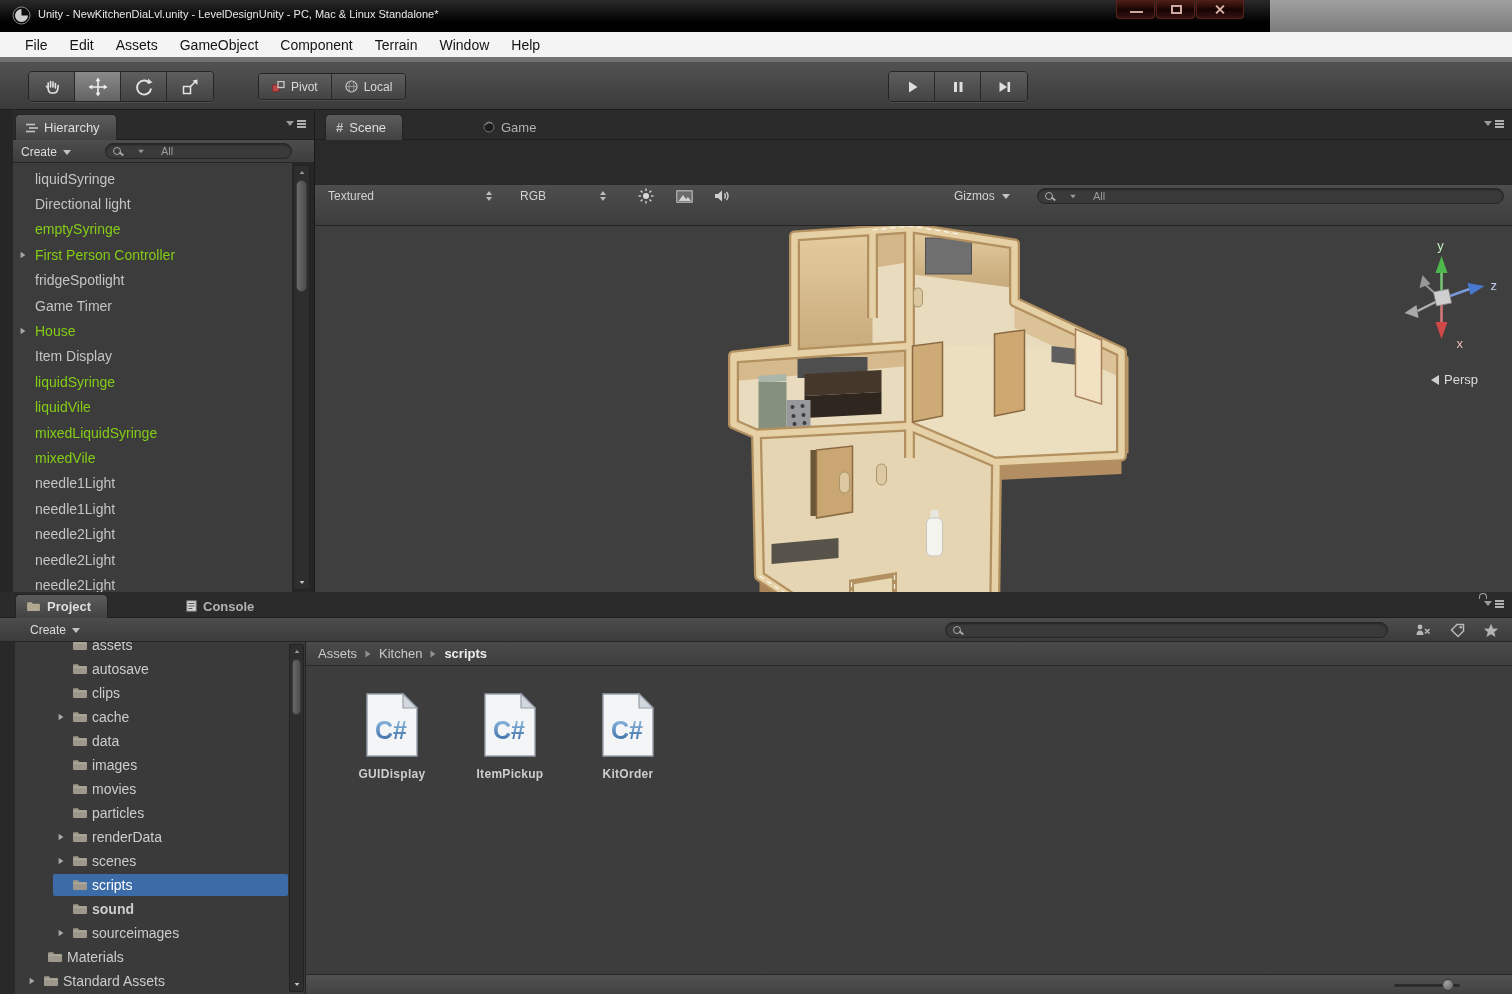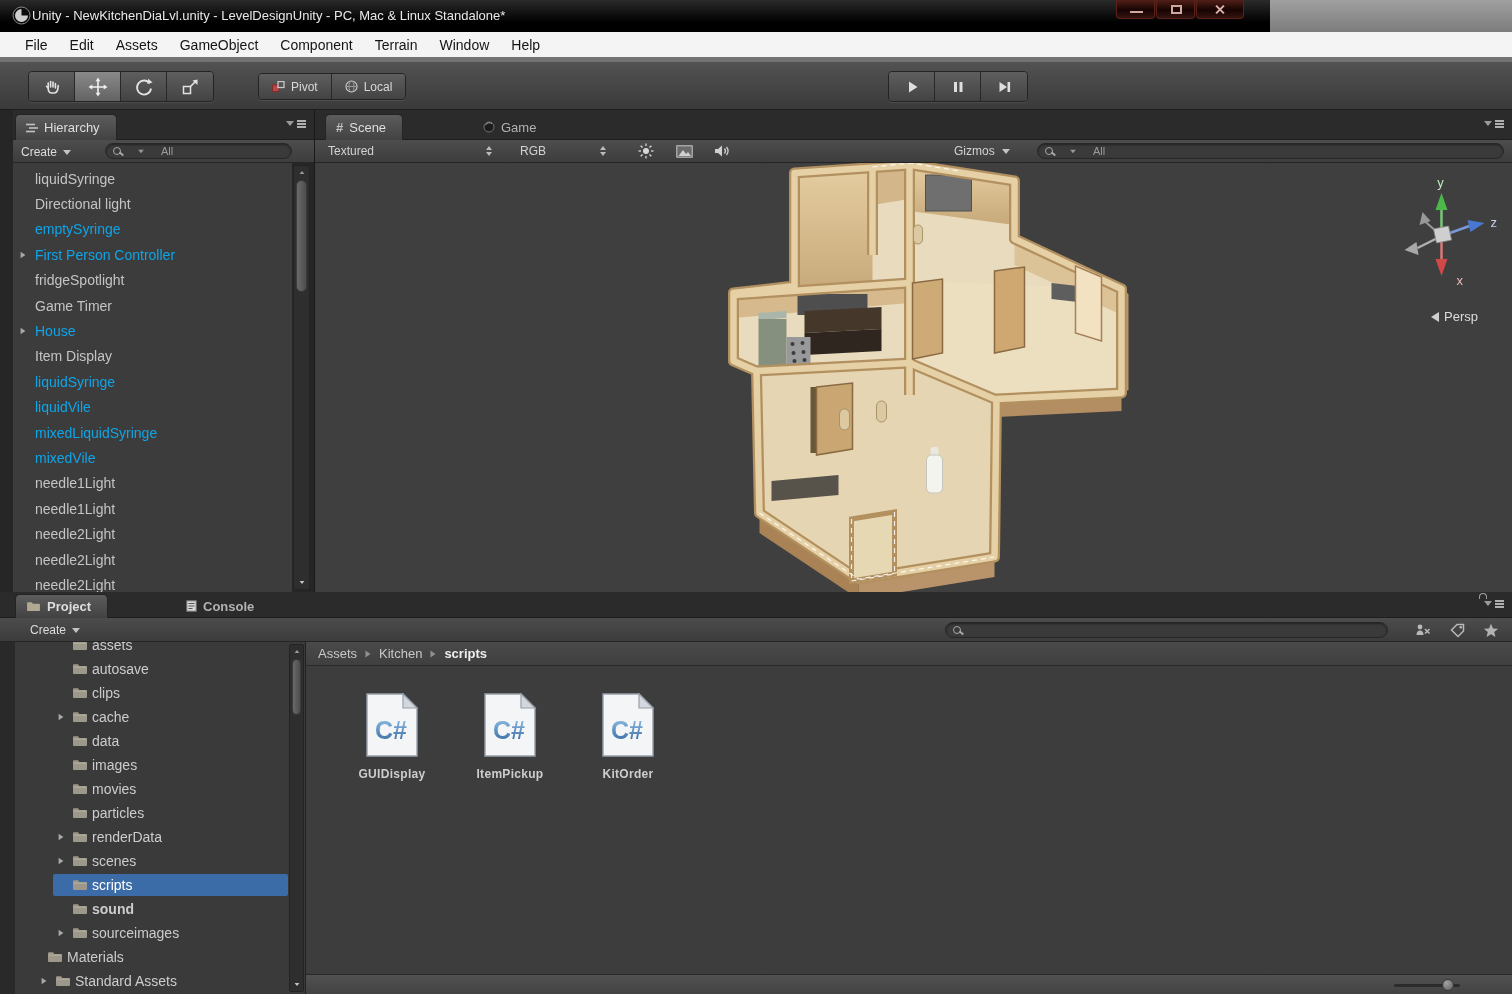--- a/index.html
+++ b/index.html
@@ -3,21 +3,21 @@
 <meta charset="utf-8">
 <style>
   * { margin:0; padding:0; box-sizing:border-box; }
   html,body { background:#1b1b1b; }
   body { font-family:"Liberation Sans",sans-serif; }
   #window { position:relative; width:1512px; height:994px; overflow:hidden; background:#2a2a2a; }
 
   
   #titlebar { position:relative; height:32px; background:linear-gradient(#2a2a2a,#000 70%); }
   .unity-logo { position:absolute; left:12px; top:6px; width:19px; height:19px; }
-  .title-text { position:absolute; left:32px; top:8px; font-size:13px; color:#e8e8e8; white-space:nowrap; }
+  .title-text { position:absolute; left:38px; top:8px; font-size:11px; color:#e8e8e8; white-space:nowrap; }
   .win-buttons { position:absolute; top:0; right:268px; display:flex; }
   .win-btn { position:relative; width:39px; height:19px; margin-left:1px; border:1px solid #5a211b; border-top:none;
              border-radius:0 0 4px 4px; background:linear-gradient(#512018,#170403 55%,#351410); }
   .win-btn.close { width:48px; }
   .wb-bar { position:absolute; left:13px; top:11px; width:13px; height:2px; background:#d0a89f; }
   .wb-sq  { position:absolute; left:14px; top:5px; width:11px; height:9px; border:2px solid #d0a89f; }
   .wb-x1,.wb-x2 { position:absolute; left:22px; top:4px; width:2px; height:11px; background:#ddb3a8; }
   .wb-x1 { transform:rotate(45deg); } .wb-x2 { transform:rotate(-45deg); }
   .title-gap { position:absolute; top:0; right:0; width:242px; height:32px; background:linear-gradient(#a0a0a0,#7c7c7c); }
 
@@ -70,33 +70,33 @@
   #hierarchy { position:relative; width:315px; background:#262626; border-right:1px solid #1a1a1a; }
   .h-tabrow { margin-left:13px; }
   .h-createrow { position:relative; margin-left:13px; height:23px; background:linear-gradient(#4d4d4d,#3d3d3d); border-bottom:1px solid #262626; }
   .create-btn { position:absolute; left:8px; top:5px; display:flex; align-items:center; gap:6px; color:#dcdcdc; font-size:12px; }
   .searchpill { position:absolute; top:3px; height:16px; border-radius:9px; background:#3a3a3a; border:1px solid #272727;
                 box-shadow:inset 0 1px 2px rgba(0,0,0,.4); display:flex; align-items:center; padding:0 7px; gap:16px;
                 color:#9a9a9a; font-size:11px; }
   #hsearch { left:92px; right:22px; }
   #hlist { position:absolute; left:13px; top:53px; right:22px; bottom:0; background:#3c3c3c; overflow:hidden; padding-top:3px; }
   .hrow { display:flex; align-items:center; height:25.4px; padding-left:7px; font-size:14px; color:#c4c4c4; }
-  .hrow.prefab { color:#0ea5e9; }
+  .hrow.prefab { color:#84cc16; }
   .harrow { width:15px; display:flex; }
   .harrow .tri-r { transform:scale(.8); }
   .vscroll { position:absolute; top:55px; right:4px; width:17px; bottom:2px; background:#2e2e2e; border:1px solid #232323; border-radius:2px; }
   .vthumb { position:absolute; left:2px; right:2px; border-radius:7px; background:linear-gradient(90deg,#6a6a6a,#4d4d4d); border:1px solid #3c3c3c; }
   .scrl-btn { position:absolute; left:0; right:0; height:13px; display:flex; align-items:center; justify-content:center; }
   .scrl-btn.up { top:0; } .scrl-btn.dn { bottom:0; }
   .scrl-btn .tri-d { transform:scale(.6); }
   .scrl-btn .tri-u { width:0;height:0;border-bottom:5px solid #9a9a9a;border-left:4px solid transparent;border-right:4px solid transparent; transform:scale(.6); }
 
   
   #scene { position:relative; flex:1; display:flex; flex-direction:column; min-width:0; }
-  #scene-toolbar { position:relative; height:23px; background:linear-gradient(#4d4d4d,#3d3d3d); border-bottom:1px solid #242424; }
+  #scene-toolbar { position:relative; height:41px; background:linear-gradient(#4d4d4d,#3d3d3d); border-bottom:1px solid #242424;margin-top:45px; }
   .sdrop { position:absolute; top:0; height:22px; display:flex; align-items:center; justify-content:space-between;
            padding:0 7px; color:#d2d2d2; font-size:12px; }
   .icon-btn { position:absolute; top:1px; width:30px; height:20px; display:flex; align-items:center; justify-content:center; }
   #viewport { position:relative; flex:1; background:#3f3f3f; overflow:hidden; }
   #persp { position:absolute; right:34px; top:146px; display:flex; align-items:center; gap:5px; color:#dcdcdc; font-size:13px; }
   .persp-tri { width:0; height:0; border-right:8px solid #cfcfcf; border-top:5px solid transparent; border-bottom:5px solid transparent; }
 
   
   #bottom { height:402px; display:flex; flex-direction:column; background:#383838; }
   #btabs { height:26px; }
@@ -743,21 +743,21 @@
             <div class="trow" style="padding-left: 28px;">
               <span class="inner">
                 <span class="tarrow"></span>
                 <svg class="folder-svg" width="16" height="12" viewBox="0 0 16 12">
     <path d="M1 2.5 Q1 1.3 2 1.3 H6 L7.3 2.9 H14 Q15 2.9 15 3.9 V10 Q15 11 14 11 H2 Q1 11 1 10 Z" fill="#9d988b"></path>
     <path d="M1.3 4.2 H14.7" stroke="#b9b3a3" stroke-width="0.9"></path>
   </svg>
                 <span class="tlabel">Materials</span>
               </span>
             </div>
-            <div class="trow" style="padding-left: 36px;">
+            <div class="trow" style="padding-left: 24px;">
               <span class="inner">
                 <span class="tarrow">
                   <span class="tri-r"></span>
                 </span>
                 <svg class="folder-svg" width="16" height="12" viewBox="0 0 16 12">
     <path d="M1 2.5 Q1 1.3 2 1.3 H6 L7.3 2.9 H14 Q15 2.9 15 3.9 V10 Q15 11 14 11 H2 Q1 11 1 10 Z" fill="#9d988b"></path>
     <path d="M1.3 4.2 H14.7" stroke="#b9b3a3" stroke-width="0.9"></path>
   </svg>
                 <span class="tlabel">Standard Assets</span>
               </span>

